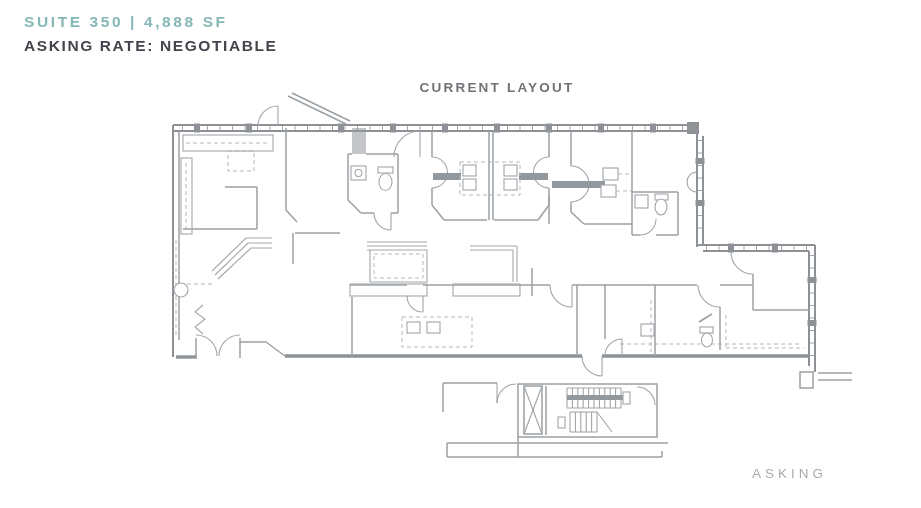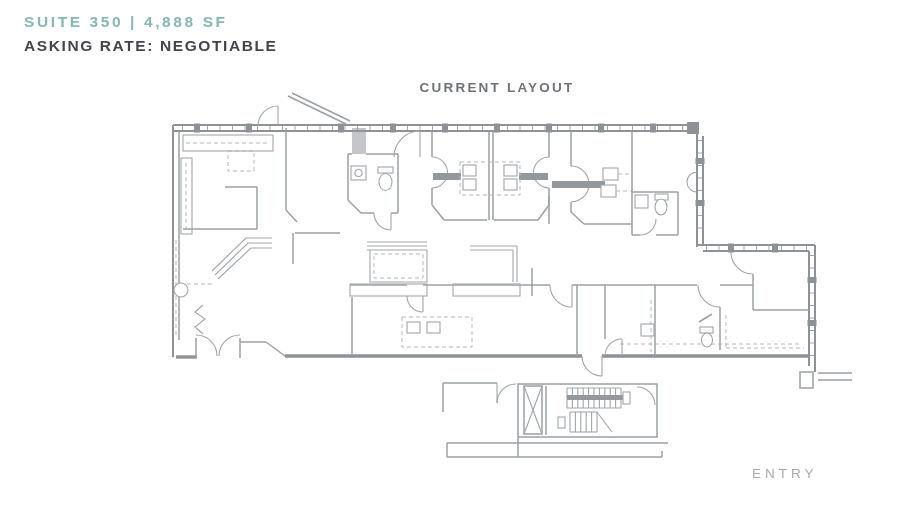--- a/index.html
+++ b/index.html
@@ -293,14 +293,14 @@
       <path class="door" d="M637,387 A18,18 0 0 1 655,405"></path>
 
       <line class="int" x1="447" y1="443" x2="668" y2="443"></line>
       <line class="int" x1="447" y1="457" x2="662" y2="457"></line>
       <line class="int" x1="447" y1="443" x2="447" y2="457"></line>
       <line class="int" x1="518" y1="437" x2="518" y2="457"></line>
       <line class="int" x1="662" y1="451" x2="662" y2="457"></line>
     </g>
   </svg>
 
-  <div class="entry">ENTRY</div>
+  <div class="entry">ASKING</div>
 </div>
 
 </body></html>

